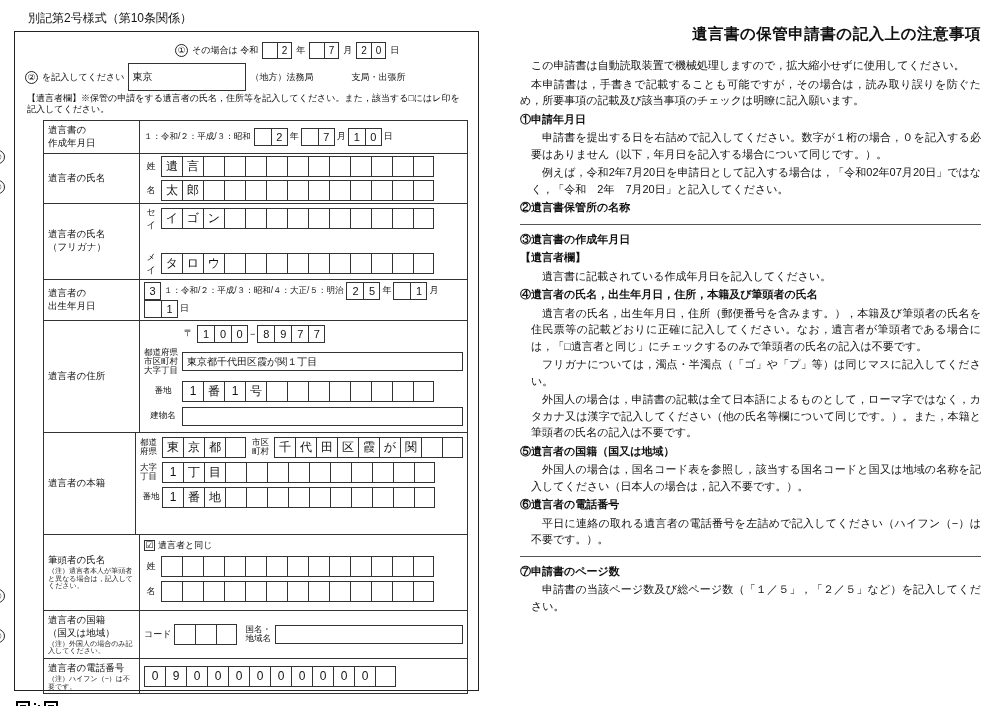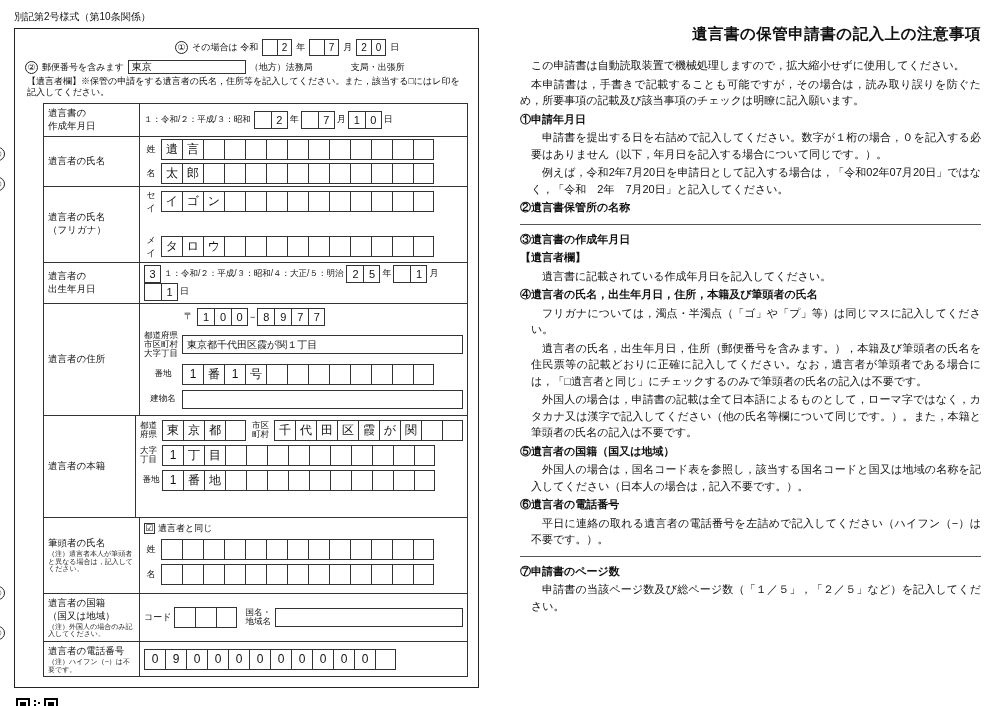--- a/index.html
+++ b/index.html
@@ -23,40 +23,40 @@
     border:1px solid #222;
     width:465px; height:660px;
     position:relative;
     padding:8px 10px 0 10px;
     background:#fff;
   }
   .row { display:flex; align-items:center; }
   .tiny { font-size:8.5px; }
   .sm { font-size:9px; }
 
-  .hdr-line { font-size:10px; margin:2px 0 4px 0; }
+  .hdr-line { font-size:12px; margin:2px 0 4px 14px; }
   .circ {
     display:inline-flex; align-items:center; justify-content:center;
     width:13px; height:13px; border:1px solid #222; border-radius:50%;
     font-size:8.5px; line-height:1; flex:none;
   }
 
   
   .top-row { display:flex; align-items:center; gap:4px; margin:2px 0 4px 0; padding-left:150px;}
   .boxcell {
     width:15px; height:17px; border:1px solid #333; display:inline-block;
     vertical-align:middle; margin:0 1px; text-align:center; font-size:10px; line-height:16px;
   }
   .pairbox { display:flex; }
   .pairbox .boxcell { margin:0; border-right:none; }
   .pairbox .boxcell:last-child { border-right:1px solid #333; }
 
   .office-row { display:flex; align-items:center; gap:4px; margin:3px 0 2px 0; }
   .office-name {
-    border:1px solid #333; height:14px; width:118px; font-size:10px;
+    border:1px solid #333; height:28px; width:118px; font-size:10px;
     padding:1px 3px; display:flex; align-items:center;
   }
   .title-main {
     text-align:center; font-size:15px; font-weight:bold; letter-spacing:1px;
     margin:3px 0 3px 0;
   }
   .instr { font-size:9px; line-height:1.25; margin:0 0 4px 2px; }
 
   
   .tbl { border:1px solid #333; width:425px; margin-left:18px; }
@@ -139,21 +139,21 @@
         <span class="sm">月</span>
         <span class="pairbox">
           <span class="boxcell">2</span>
           <span class="boxcell">0</span>
         </span>
         <span class="sm">日</span>
       </div>
 
       <div class="office-row">
         <span class="circ">②</span>
-        <span class="sm">郵便番号を含みます</span>
+        <span class="sm">を記入してください</span>
         <span class="office-name">東京</span>
         <span class="sm">（地方）法務局</span>
         <span class="sm" style="margin-left:34px">支局・出張所</span>
       </div>
 
       <div class="instr">
         <span>【遺言者欄】※保管の申請をする遺言者の氏名，住所等を記入してください。また，該当する□にはレ印を記入してください。</span>
       </div>
 
       <div class="marker" style="top:118px; left:-24px;">③</div>
@@ -589,22 +589,22 @@
     <p class="sec-title">②遺言書保管所の名称</p>
 
     <hr class="hr">
 
     <p class="sec-title">③遺言書の作成年月日</p>
 
     <p class="sec-title">【遺言者欄】</p>
     <p class="ind2">遺言書に記載されている作成年月日を記入してください。</p>
 
     <p class="sec-title">④遺言者の氏名，出生年月日，住所，本籍及び筆頭者の氏名</p>
+    <p class="ind2">遺言者の氏名，出生年月日，住所（郵便番号を含みます。），本籍及び筆頭者の氏名を住民票等の記載どおりに正確に記入してください。なお，遺言者が筆頭者である場合には，「□遺言者と同じ」にチェックするのみで筆頭者の氏名の記入は不要です。</p>
     <p class="ind2">フリガナについては，濁点・半濁点（「ゴ」や「プ」等）は同じマスに記入してください。</p>
-    <p class="ind2">遺言者の氏名，出生年月日，住所（郵便番号を含みます。），本籍及び筆頭者の氏名を住民票等の記載どおりに正確に記入してください。なお，遺言者が筆頭者である場合には，「□遺言者と同じ」にチェックするのみで筆頭者の氏名の記入は不要です。</p>
     <p class="ind2">外国人の場合は，申請書の記載は全て日本語によるものとして，ローマ字ではなく，カタカナ又は漢字で記入してください（他の氏名等欄について同じです。）。また，本籍と筆頭者の氏名の記入は不要です。</p>
 
     <p class="sec-title">⑤遺言者の国籍（国又は地域）</p>
     <p class="ind2">外国人の場合は，国名コード表を参照し，該当する国名コードと国又は地域の名称を記入してください（日本人の場合は，記入不要です。）。</p>
 
     <p class="sec-title">⑥遺言者の電話番号</p>
     <p class="ind2">平日に連絡の取れる遺言者の電話番号を左詰めで記入してください（ハイフン（−）は不要です。）。</p>
 
     <hr class="hr">
 

